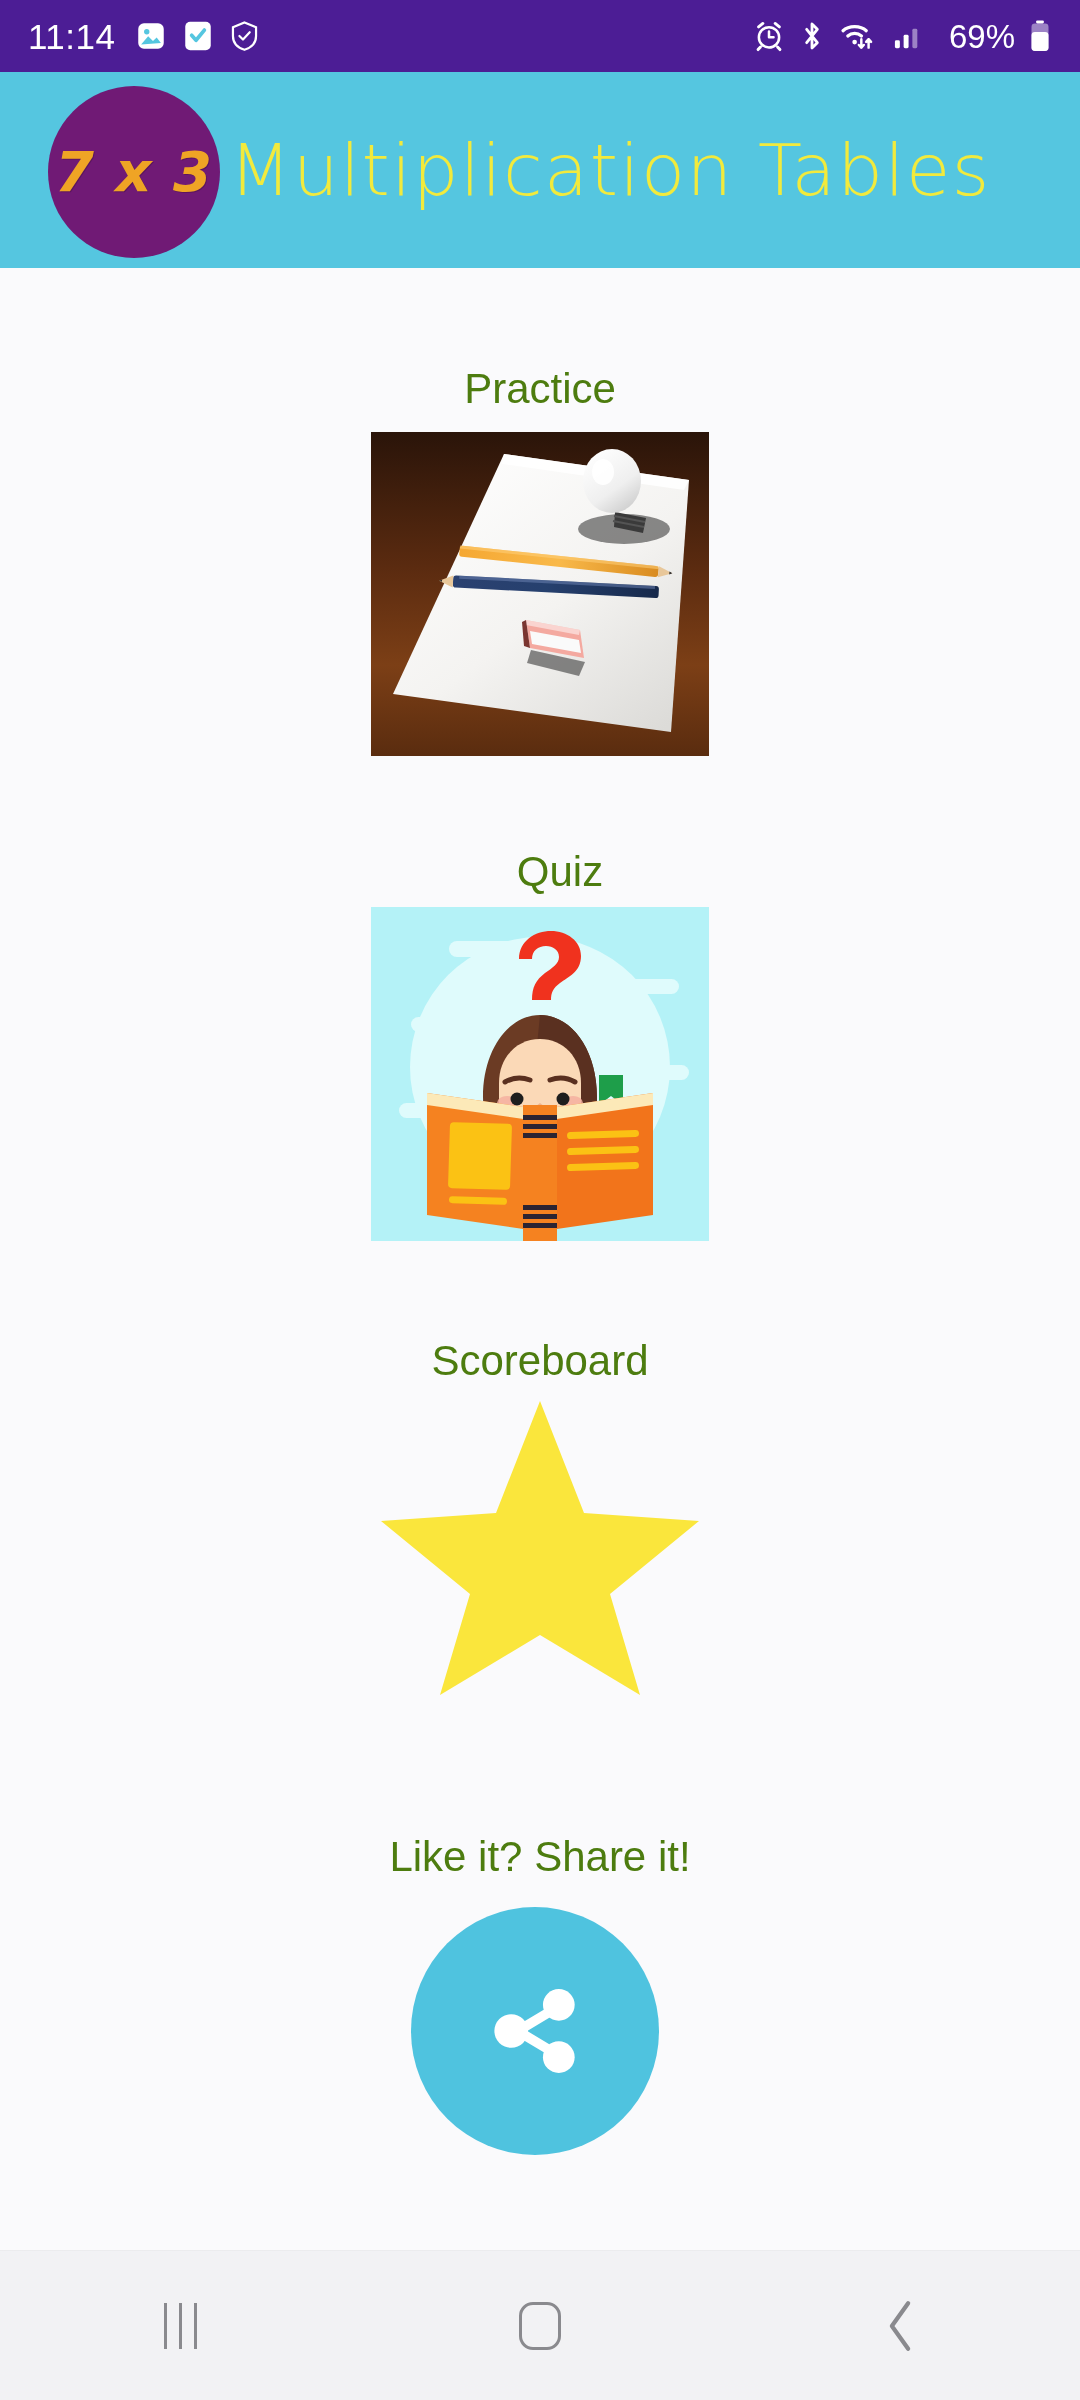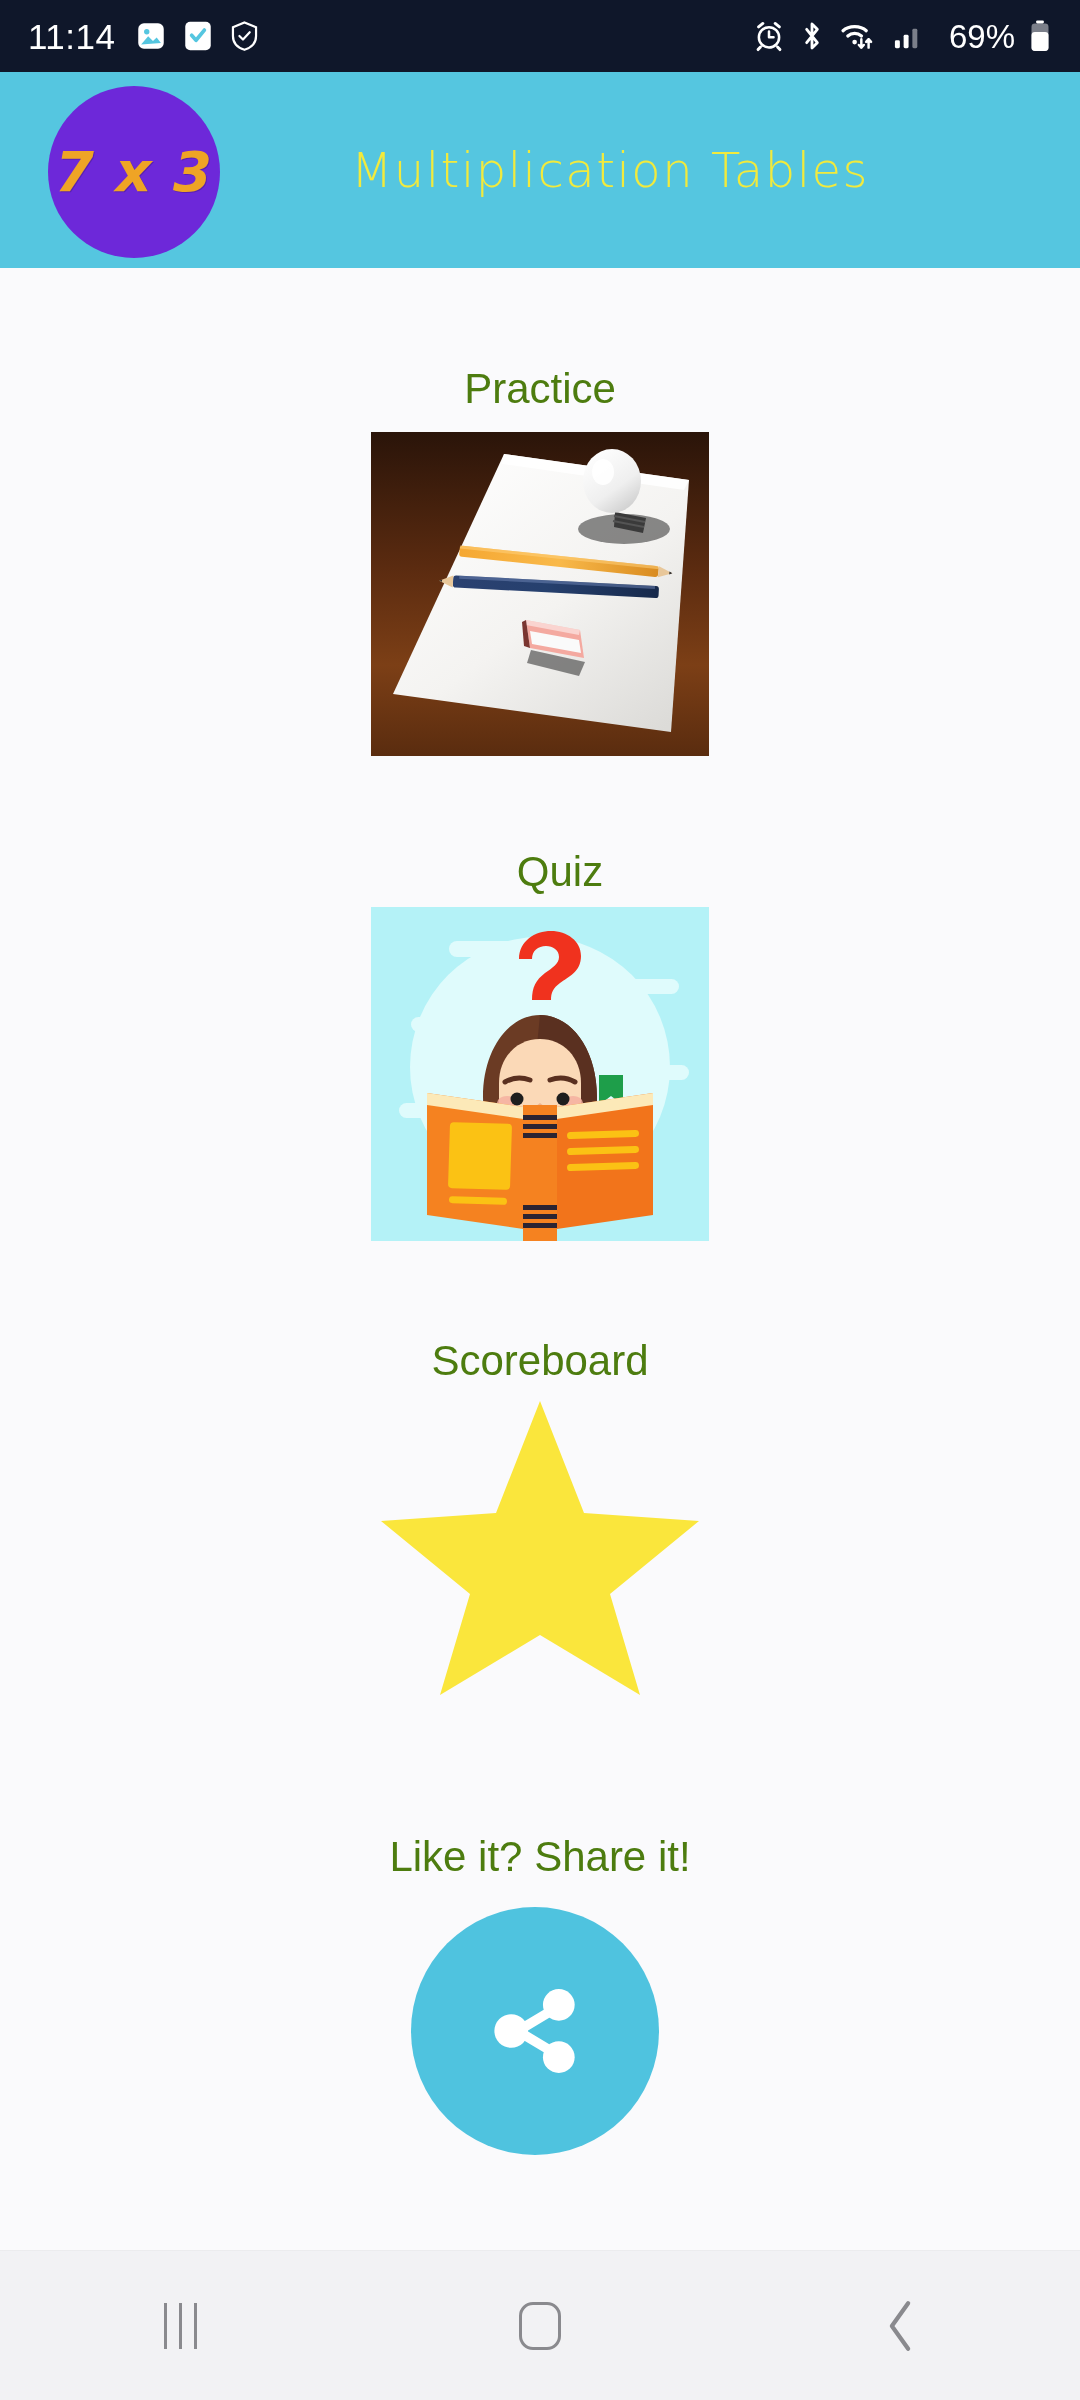--- a/index.html
+++ b/index.html
@@ -14,21 +14,21 @@
     overflow: hidden;
     position: relative;
   }
 
   
   #status-bar {
     position: absolute;
     top: 0; left: 0;
     width: 1080px;
     height: 72px;
-    background: #0f172a;
+    background: #4c1d95;
     display: flex;
     align-items: center;
     justify-content: space-between;
     padding: 0 28px;
     box-sizing: border-box;
   }
   .sb-left {
     display: flex;
     align-items: center;
     gap: 14px;
@@ -63,21 +63,21 @@
     height: 196px;
     background: #55C6E0;
   }
   #app-logo {
     position: absolute;
     left: 48px;
     top: 14px;
     width: 172px;
     height: 172px;
     border-radius: 50%;
-    background: #6d28d9;
+    background: #701a75;
     display: flex;
     align-items: center;
     justify-content: center;
   }
   #app-logo-text {
     color: #EFA425;
     font-size: 56px;
     font-weight: bold;
     font-style: italic;
     letter-spacing: 1px;
@@ -89,21 +89,21 @@
     position: absolute;
     left: 0; top: 0;
     width: 1080px;
     height: 196px;
     display: flex;
     align-items: center;
     justify-content: center;
     padding-left: 140px;
     box-sizing: border-box;
     color: #F2EA3C;
-    font-size: 48px;
+    font-size: 72px;
     font-weight: 200;
     letter-spacing: 1.5px;
     font-family: "DejaVu Sans", sans-serif;
   }
 
   
   #content {
     position: absolute;
     top: 268px; left: 0;
     width: 1080px;

